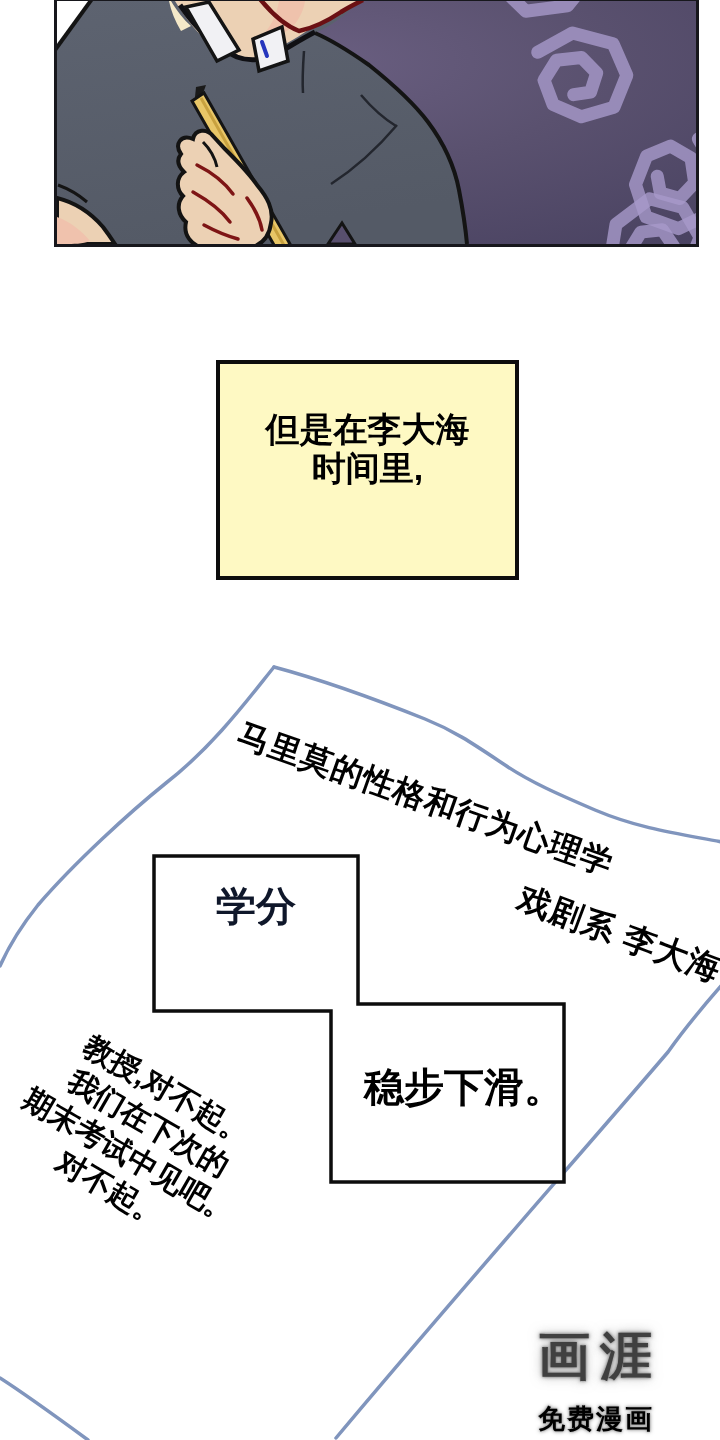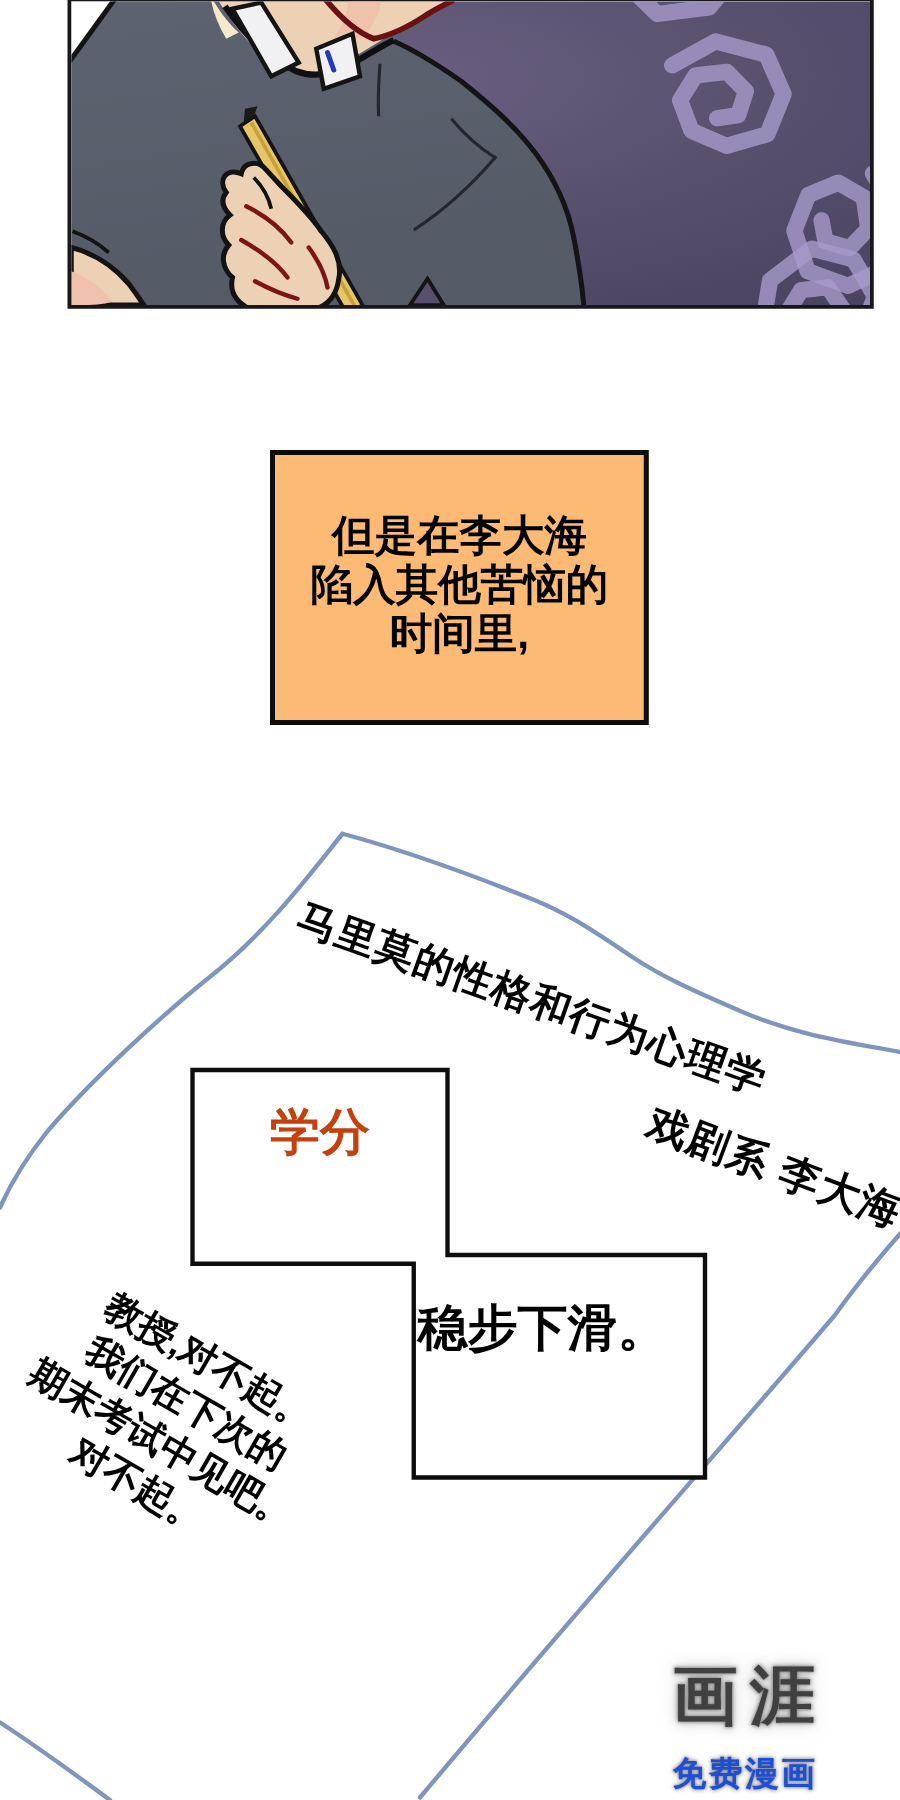--- a/index.html
+++ b/index.html
@@ -10,21 +10,21 @@
   }
   
   .panel{
     position:absolute;left:54px;top:-2px;width:645px;height:249px;
     border:3px solid #17171c;box-sizing:border-box;background:#fff;overflow:hidden;
   }
   .panel svg{display:block;}
   
   .caption-box{
     position:absolute;left:216px;top:360px;width:303px;height:220px;
-    border:4px solid #0d0d0d;box-sizing:border-box;background:#fdba74;
+    border:4px solid #0d0d0d;box-sizing:border-box;background:#fef9c3;
     text-align:center;padding-top:46px;
   }
   .caption-box .cap-line{
     font-size:34px;line-height:39px;font-weight:700;color:#000;
     letter-spacing:0px;white-space:nowrap;
   }
   
   .paper-svg{position:absolute;left:0;top:0;z-index:1;pointer-events:none;}
   .paper-title{
     position:absolute;left:246px;top:713px;z-index:2;
@@ -34,39 +34,39 @@
   .paper-byline{
     position:absolute;left:527px;top:876px;z-index:2;
     font-size:33px;font-weight:700;color:#000;white-space:nowrap;
     transform:rotate(20.5deg);transform-origin:left top;letter-spacing:1px;
   }
   .stepbox-svg{position:absolute;left:0;top:0;z-index:3;pointer-events:none;}
   .credit-text{
     position:absolute;left:156px;top:858px;width:200px;z-index:4;
     text-align:center;padding-top:26px;
   }
-  .credit-text .box-line{font-size:40px;line-height:45px;font-weight:700;color:#c2410c;white-space:nowrap;}
+  .credit-text .box-line{font-size:40px;line-height:45px;font-weight:700;color:#0f172a;white-space:nowrap;}
   .slide-text{
     position:absolute;left:334px;top:1006px;width:230px;z-index:4;
-    text-align:left;padding-top:34px;
+    text-align:right;padding-top:58px;
   }
   .slide-text .box-line{font-size:40px;line-height:46px;font-weight:700;color:#000;white-space:nowrap;}
   .apology-text{
     position:absolute;left:14px;top:1064px;width:250px;z-index:2;
     text-align:center;transform:rotate(30deg);transform-origin:center center;
   }
   .apology-text .ap-line{font-size:30px;line-height:38px;font-weight:700;color:#000;white-space:nowrap;}
   
   .watermark{position:absolute;left:538px;top:1322px;z-index:5;}
   .wm-logo{
     font-size:52px;font-weight:800;letter-spacing:10px;color:#404040;white-space:nowrap;
     text-shadow:0 0 4px rgba(120,120,120,.95),0 0 2px rgba(130,130,130,.9),0 0 12px rgba(150,150,150,.7);
   }
   .wm-sub{
-    margin-top:9px;font-size:27px;font-weight:700;letter-spacing:2px;color:#1d4ed8;white-space:nowrap;
+    margin-top:9px;font-size:27px;font-weight:700;letter-spacing:2px;color:#000000;white-space:nowrap;
     text-shadow:0 0 4px rgba(125,125,125,.95),0 0 2px rgba(135,135,135,.9);
   }
 </style>
 </head>
 <body>
 
 <div class="panel">
   <svg width="639" height="243" viewBox="0 0 639 243">
     <defs>
       <radialGradient id="bgp" cx="0.42" cy="0.25" r="0.95">
@@ -130,21 +130,20 @@
     <path d="M146,141 C154,149 158,157 160,166" stroke="#131313" stroke-width="3" fill="none"></path>
 
     <path d="M0,197 C16,201 33,211 46,226 C52,234 56,240 58,243 L0,243 Z" fill="#ecd1b4" stroke="#141414" stroke-width="4"></path>
     <path d="M0,216 C12,220 24,229 33,240 C26,243 16,243 8,243 L0,243 Z" fill="#f0c2ad"></path>
     <path d="M1,184 C12,188 22,194 30,201" stroke="#141414" stroke-width="3" fill="none"></path>
   </svg>
 </div>
 
 <div class="caption-box">
   <div class="cap-line">但是在李大海</div>
-  <div class="cap-line">陷入其他苦恼的</div>
   <div class="cap-line">时间里,</div>
 </div>
 
 <svg class="paper-svg" width="720" height="1440" viewBox="0 0 720 1440">
   <g fill="none" stroke="#8095bd" stroke-width="3.5" stroke-linecap="round">
     <path d="M274,667 C252,694 215,745 166,783 C130,812 75,862 38,905 C22,925 8,948 0,966"></path>
     <path d="M274,667 C330,682 380,701 425,719 C455,731 475,745 505,765 C530,782 560,795 595,810 C640,829 680,834 722,842"></path>
     <path d="M721,986 C700,1010 685,1028 668,1052 C580,1155 460,1290 336,1438"></path>
     <path d="M0,1378 C28,1396 58,1418 88,1440"></path>
   </g>

